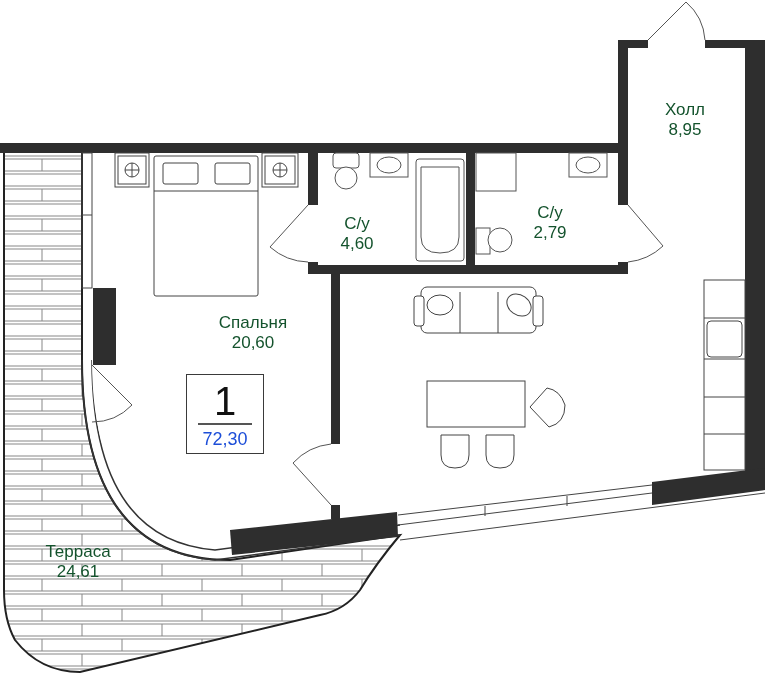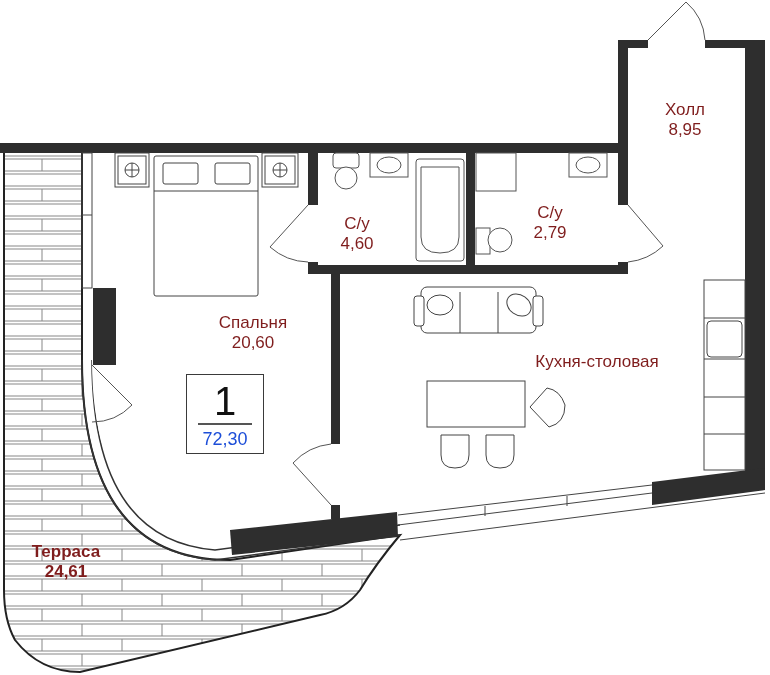--- a/index.html
+++ b/index.html
@@ -1,18 +1,18 @@
 <!DOCTYPE html>
 <html><head>
 <meta charset="utf-8">
 <style>
   html, body { margin: 0; padding: 0; background: #ffffff; }
   body { width: 770px; height: 675px; position: relative; overflow: hidden; font-family: "Liberation Sans", "DejaVu Sans", sans-serif; }
   #plan { position: absolute; left: 0; top: 0; }
-  .label { position: absolute; text-align: center; color: #7f1d1d; font-size: 17px; line-height: 20px; transform: translateX(-50%); white-space: nowrap; }
+  .label { position: absolute; text-align: center; color: #14532d; font-size: 17px; line-height: 20px; transform: translateX(-50%); white-space: nowrap; }
   .badge { position: absolute; left: 186px; top: 374px; width: 78px; height: 80px; border: 1.5px solid #3a3a3a; box-sizing: border-box; background: #fff; text-align: center; }
   .badge .num { font-size: 40px; line-height: 40px; margin-top: 6px; color: #111; }
   .badge .bar { width: 54px; height: 1.5px; background: #555; margin: 2px auto 4px; }
   .badge .area { font-size: 18px; line-height: 20px; color: #1d4ed8; }
 </style>
 </head>
 <body>
 
 <svg id="plan" width="770" height="675" viewBox="0 0 770 675" xmlns="http://www.w3.org/2000/svg">
   <defs>
@@ -155,23 +155,22 @@
 </div>
 <div class="label" style="left:550px; top:203px;">
   <div>С/у</div>
   <div>2,79</div>
 </div>
 <div class="label" style="left:253px; top:313px;">
   <div>Спальня</div>
   <div>20,60</div>
 </div>
 <div class="label" style="left:597px; top:352px;">
-  <div>Кухня-столовая</div>
 </div>
-<div class="label" style="left:66px; top:542px;font-weight:bold;">
+<div class="label" style="left:78px; top:542px;">
   <div>Терраса</div>
   <div>24,61</div>
 </div>
 
 <div class="badge">
   <div class="num">1</div>
   <div class="bar"></div>
   <div class="area">72,30</div>
 </div>
 

